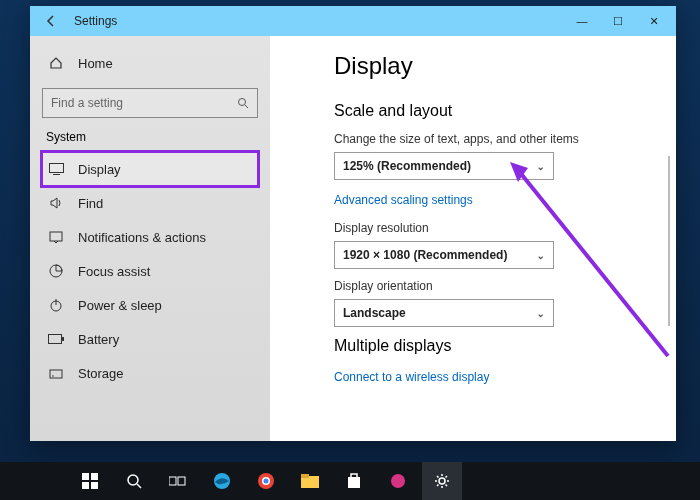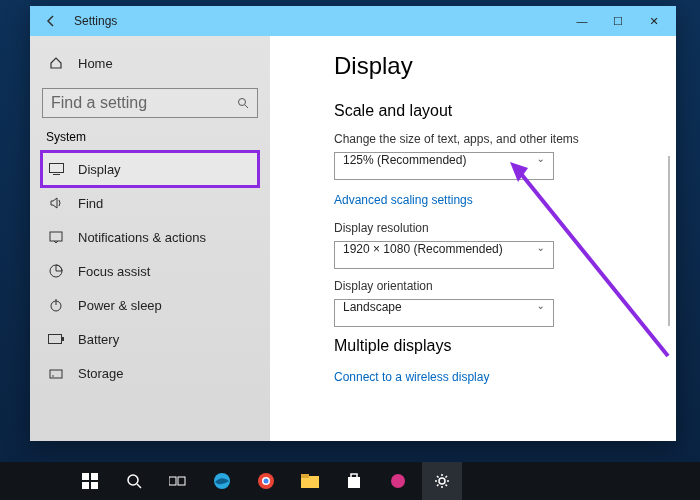--- a/index.html
+++ b/index.html
@@ -9,29 +9,29 @@
   .titlebar { height: 30px; display: flex; align-items: center; padding: 0 4px 0 14px; background: #7dd3fc; }
   .back { width: 18px; text-align: center; color: #333; font-size: 14px; cursor: pointer; }
   .title { margin-left: 12px; font-size: 12px; color: #222; }
   .winbtns { margin-left: auto; display: flex; }
   .winbtn { width: 36px; height: 30px; display: flex; align-items: center; justify-content: center; font-size: 11px; color: #222; cursor: pointer; }
   .body { flex: 1; display: flex; overflow: hidden; gap: 28px; }
   .sidebar { width: 240px; background: linear-gradient(180deg,#e3e3e3,#d8d8d8); padding: 10px 12px 0 12px; overflow: hidden; }
   .nav-item { display: flex; align-items: center; height: 34px; font-size: 13px; color: #222; gap: 14px; padding: 0 6px; cursor: pointer; }
   .nav-item .ic { width: 16px; height: 16px; display: flex; align-items: center; justify-content: center; }
   .nav-item.active { outline: 3px solid #8a2be2; outline-offset: -1px; background: rgba(255,255,255,.3); }
-  .searchbox { margin: 8px 0 12px 0; height: 30px; border: 1px solid #888; background: rgba(255,255,255,.15); display: flex; align-items: center; padding: 0 8px; color: #555; font-size: 16px; }
+  .searchbox { margin: 8px 0 12px 0; height: 30px; border: 1px solid #888; background: rgba(255,255,255,.15); display: flex; align-items: center; padding: 0 8px; color: #555; font-size: 12px; }
   .searchbox span.ph { color: #666; }
   .searchbox .sic { margin-left: auto; }
   .section-label { font-weight: 400; font-size: 12px; margin: 4px 0 8px 4px; }
   .content { flex: 1; padding: 16px 28px 8px 36px; position: relative; overflow: hidden; }
   .h1 { font-size: 24px; font-weight: 400; margin-bottom: 22px; }
   .h2 { font-size: 16px; font-weight: 400; margin: 8px 0 12px 0; }
   .label { font-size: 12px; color: #333; margin-bottom: 6px; }
-  .select { width: 220px; height: 28px; border: 1px solid #999; background: #fff; display: flex; padding: 0 8px; font-size: 12px; color: #222; margin-bottom: 10px; cursor: pointer; }
+  .select { width: 220px; height: 28px; border: 1px solid #999; background: #fff; display: flex; align-items: center; padding: 0 8px; font-size: 12px; color: #222; margin-bottom: 10px; cursor: pointer; font-weight: bold; }
   .select .chev { margin-left: auto; font-size: 10px; color: #555; }
   .link { color: #0067c0; font-size: 12px; margin-bottom: 14px; display: inline-block; cursor: pointer; }
   .scroll-ind { position: absolute; right: 6px; top: 120px; width: 2px; height: 170px; background: #bbb; }
   .arrow-annot { position: absolute; pointer-events: none; }
   .taskbar { position: absolute; left: 0; right: 0; bottom: 0; height: 38px; background: #111418; display: flex; align-items: center; padding-left: 70px; gap: 4px; }
   .tbtn { width: 40px; height: 38px; display: flex; align-items: center; justify-content: center; cursor: pointer; }
   .tbtn.active { background: #2a2f36; }
   svg { display: block; }
 </style>
 </head>

